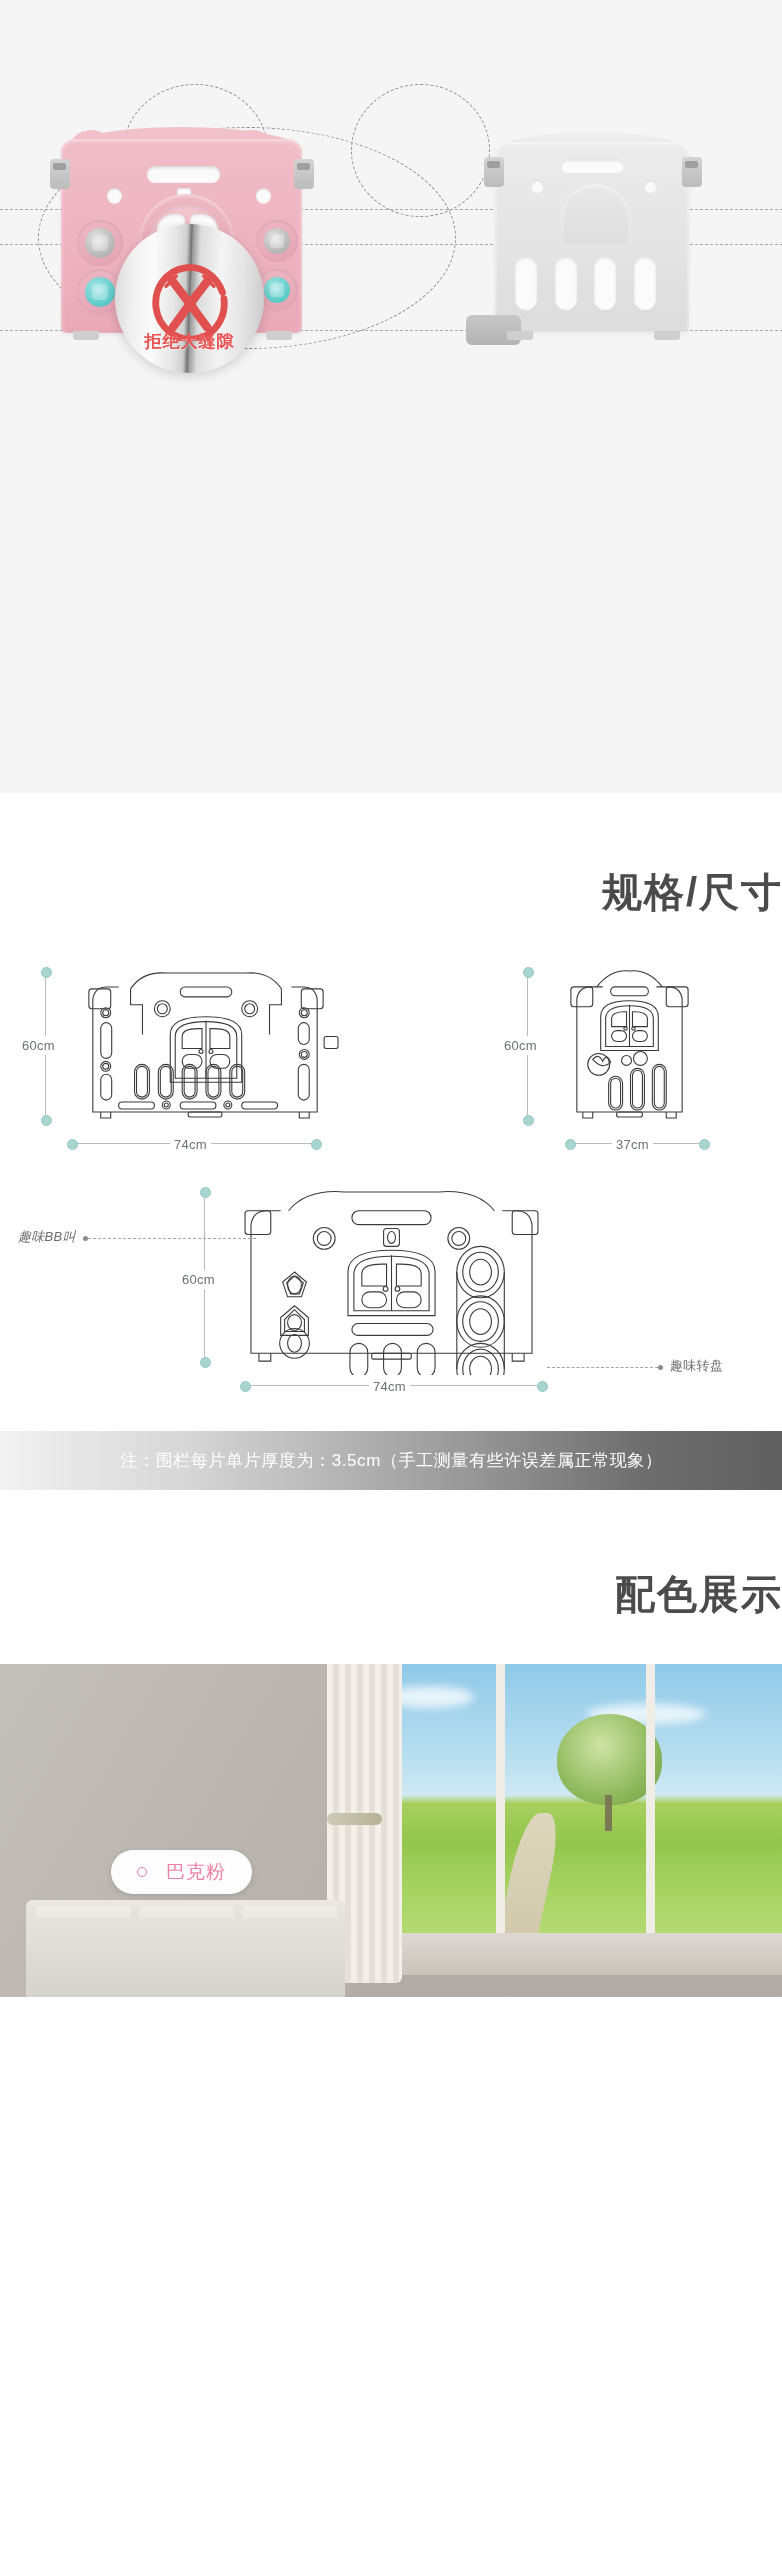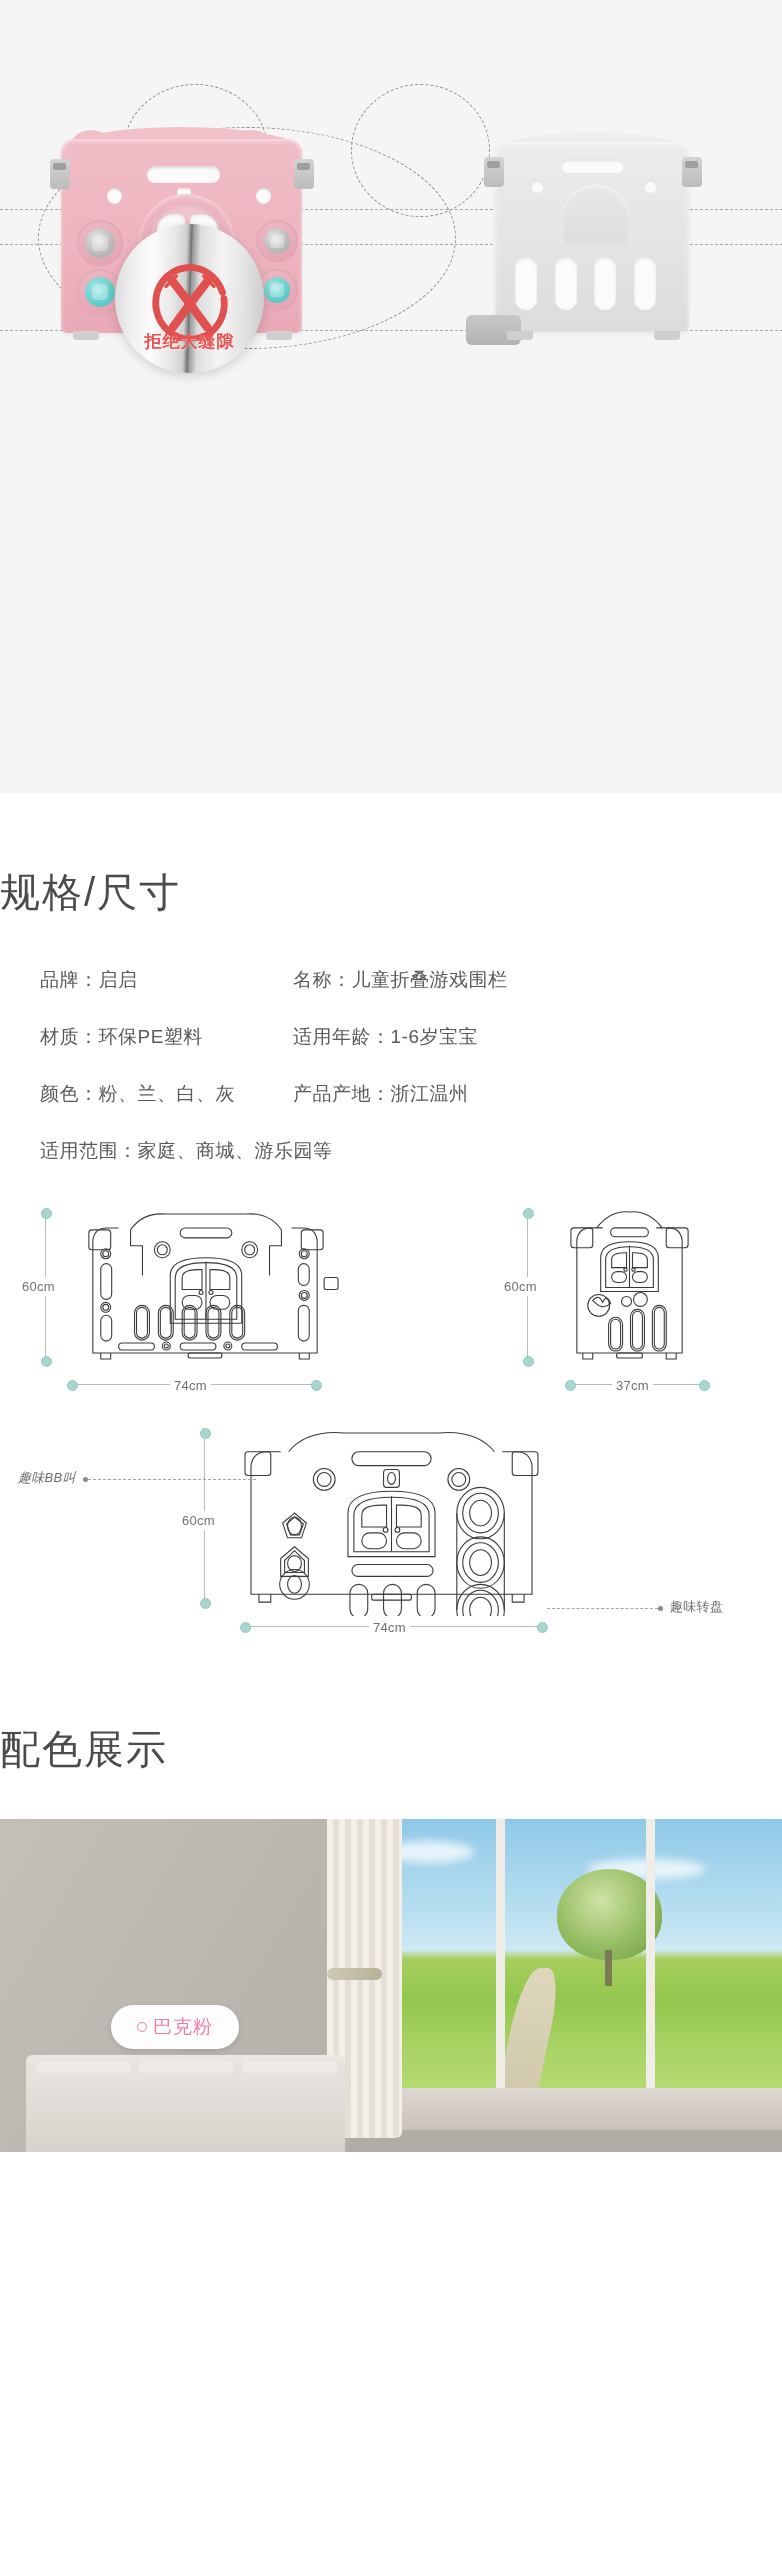--- a/index.html
+++ b/index.html
@@ -129,21 +129,21 @@
   }
   .lens-caption{
     position:absolute;left:115px;top:330px;width:149px;text-align:center;
     color:#e8514f;font-size:17px;letter-spacing:1px;font-weight:700;
     text-shadow:0 1px 1px rgba(255,255,255,.5);
   }
 
   
   .spec{position:relative;background:#fff;padding-top:42px;}
   .sec-title{
-    text-align:left;font-size:40px;color:#4b4b4b;font-weight:400;letter-spacing:2px;
+    text-align:right;font-size:40px;color:#4b4b4b;font-weight:700;letter-spacing:2px;
     line-height:1.2;
   }
   .spec-grid{
     margin:52px 0 0 0;padding:0 40px;
   }
   .spec-row{display:flex;margin-bottom:32px;}
   .spec-cell{font-size:19px;color:#5a5a5a;letter-spacing:0.5px;line-height:1.3;}
   .spec-cell.left{width:253px;}
   .spec-cell.right{flex:1;}
   .spec-full{font-size:19px;color:#5a5a5a;letter-spacing:0.5px;}
@@ -207,21 +207,21 @@
     position:absolute;left:327px;top:0;width:75px;height:319px;
     background:repeating-linear-gradient(90deg,#f3f0ea 0px,#f3f0ea 6px,#e4e0d7 6px,#e4e0d7 12px);
     border-radius:0 0 6px 6px;
   }
   .curtain-tie{position:absolute;left:327px;top:149px;width:55px;height:12px;border-radius:6px;
     background:linear-gradient(90deg,#cfcab6,#b6b196);}
   .color-badge{
     position:absolute;left:111px;top:186px;
     background:#fdfdfd;border-radius:22px;padding:9px 26px;
     box-shadow:0 2px 6px rgba(0,0,0,.12);
-    display:flex;align-items:center;gap:6px;
+    display:flex;align-items:center;gap:19px;
   }
   .badge-dot{width:8px;height:8px;border-radius:50%;border:1.6px solid #ef7fa2;}
   .badge-text{font-size:19px;color:#ef7fa2;letter-spacing:1px;}
 </style>
 </head>
 <body>
 
 <div class="page">
 
   <section class="hero">
@@ -300,35 +300,20 @@
         <path d="M34 14 L22 26" stroke="#e0504e" stroke-width="4" fill="none" stroke-linecap="round"></path>
       </svg>
     </div>
     <div class="lens-caption">拒绝大缝隙</div>
 
   </section>
 
   <section class="spec">
     <h2 class="sec-title">规格/尺寸</h2>
 
-    <div class="spec-grid">
-      <div class="spec-row">
-        <div class="spec-cell left">品牌：启启</div>
-        <div class="spec-cell right">名称：儿童折叠游戏围栏</div>
-      </div>
-      <div class="spec-row">
-        <div class="spec-cell left">材质：环保PE塑料</div>
-        <div class="spec-cell right">适用年龄：1-6岁宝宝</div>
-      </div>
-      <div class="spec-row">
-        <div class="spec-cell left">颜色：粉、兰、白、灰</div>
-        <div class="spec-cell right">产品产地：浙江温州</div>
-      </div>
-      <div class="spec-full">适用范围：家庭、商城、游乐园等</div>
-    </div>
 
     <div class="draw-wrap">
 
       <div class="dwg" style="left:71px;top:16px;">
         <svg width="268" height="159" viewBox="0 0 270 160" fill="none" stroke="#3a3a3a" stroke-width="1.1">
           <path d="M22 34 L22 148 L248 148 L248 34"></path>
           <path d="M22 34 Q24 22 36 22 L48 22"></path>
           <path d="M248 34 Q246 22 234 22 L222 22"></path>
           <path d="M60 24 Q72 6 96 8 L176 8 Q200 6 212 24"></path>
           <path d="M60 24 L60 40 L72 40 L72 70"></path>
@@ -502,20 +487,23 @@
 
       <div class="calloutlabel" style="left:18px;top:279px;font-style:italic;">趣味BB叫</div>
       <div class="calloutdot" style="left:83px;top:287px;"></div>
       <div class="calloutline" style="left:88px;top:289px;width:168px;"></div>
 
       <div class="calloutlabel" style="left:670px;top:408px;">趣味转盘</div>
       <div class="calloutdot" style="left:658px;top:416px;"></div>
       <div class="calloutline" style="left:547px;top:418px;width:111px;"></div>
     </div>
 
+    <div class="note">
+      <div class="note-text">注：围栏每片单片厚度为：3.5cm（手工测量有些许误差属正常现象）</div>
+    </div>
   </section>
 
   <section class="colorshow">
     <h2 class="sec-title">配色展示</h2>
 
     <div class="room" style="margin-top:46px;">
       <div class="wall"></div>
 
       <div class="window-frame">
         <div class="sky-cloud" style="left:36px;top:22px;width:89px;height:22px;"></div>

